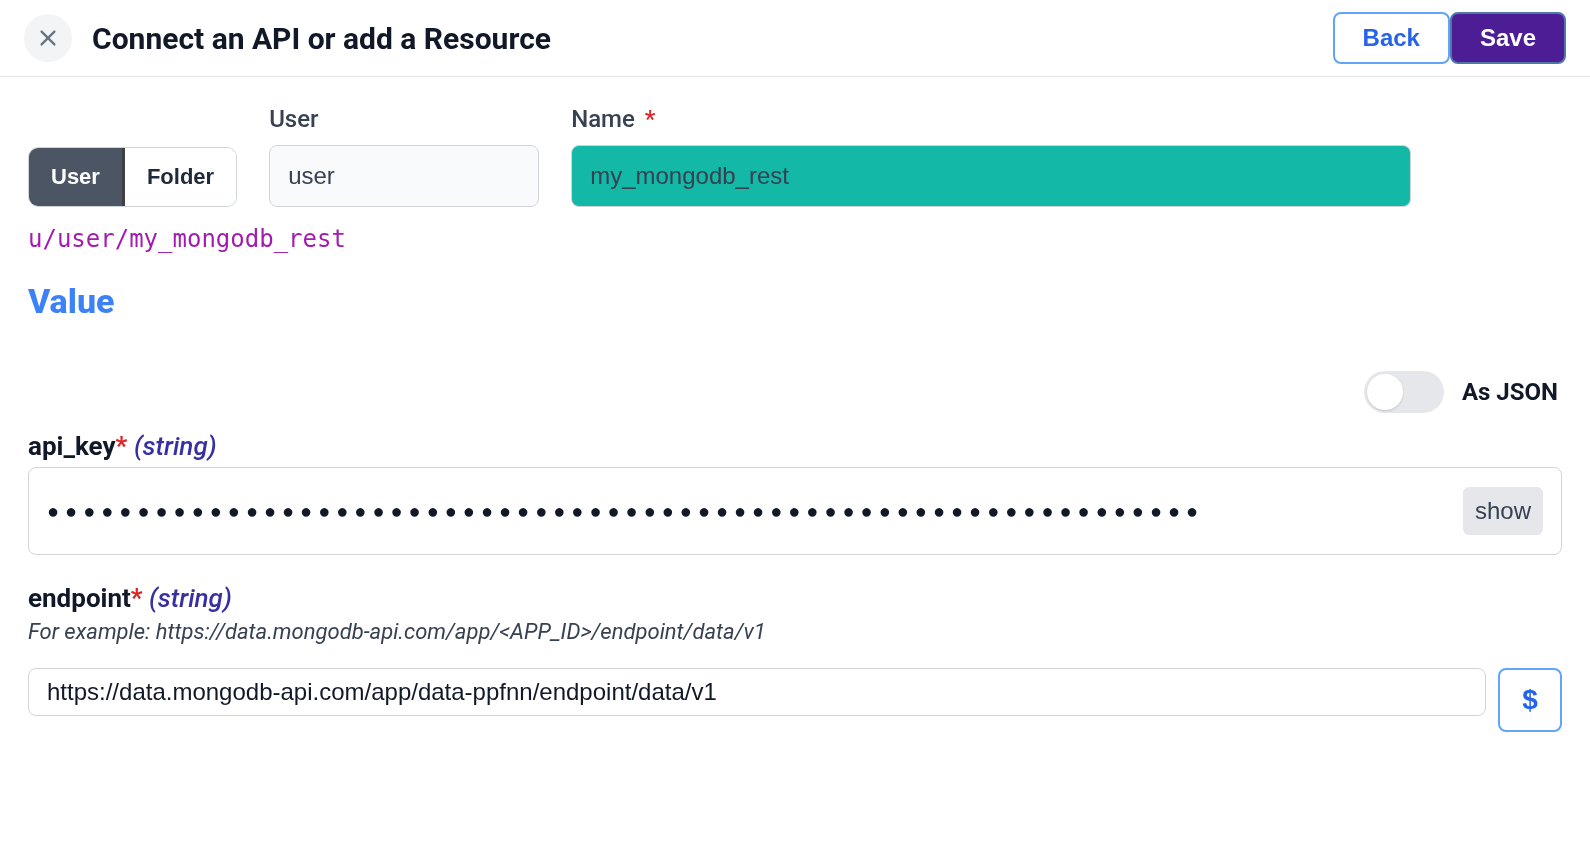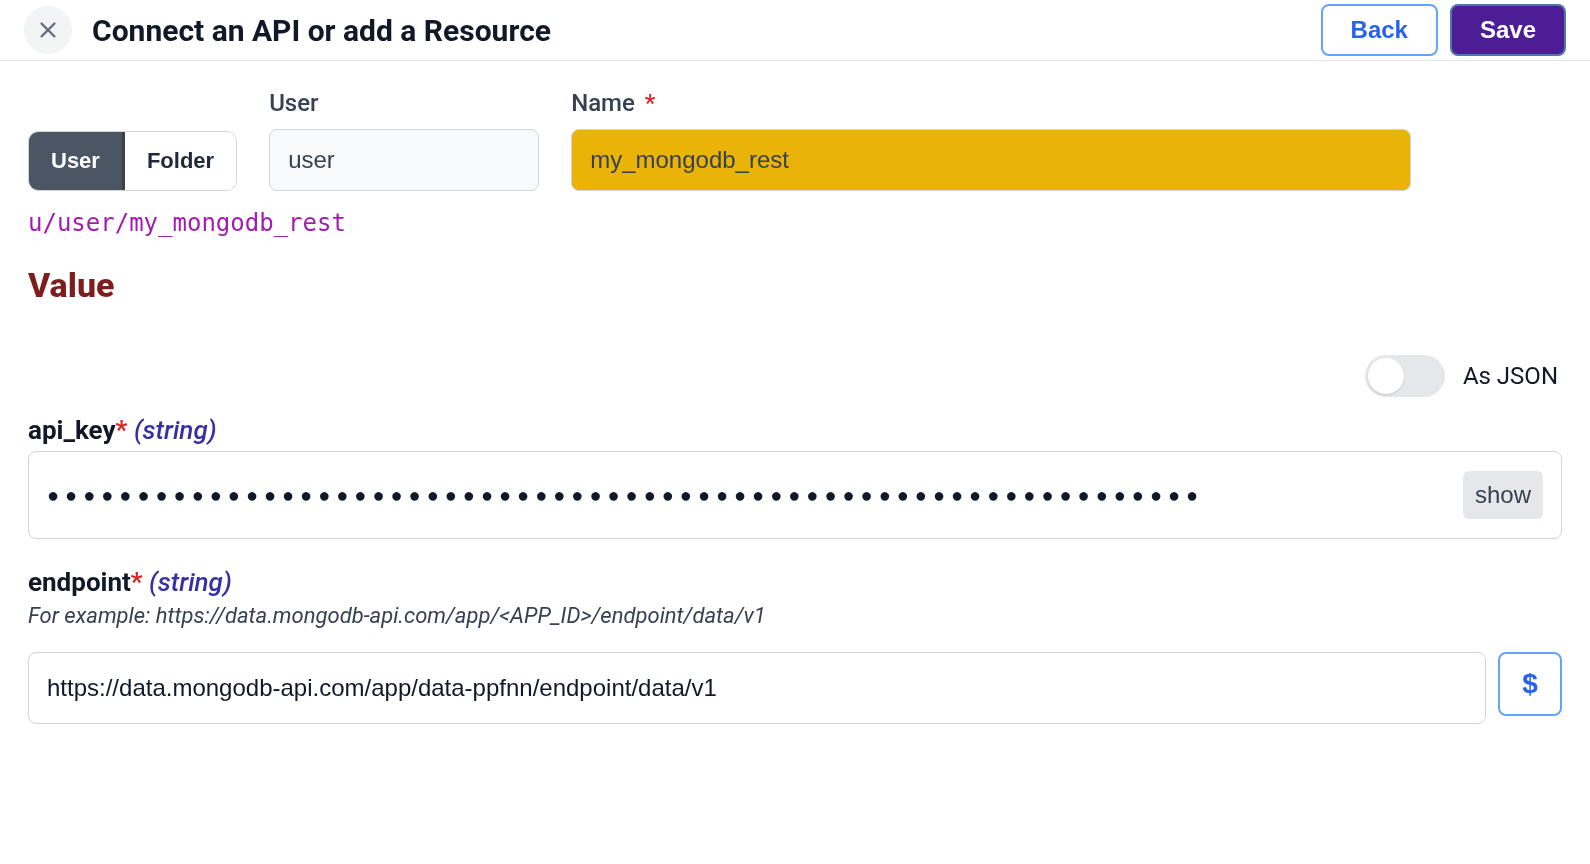--- a/index.html
+++ b/index.html
@@ -5,21 +5,21 @@
 * { box-sizing: border-box; margin: 0; padding: 0; }
 body {
   font-family: -apple-system, BlinkMacSystemFont, "Segoe UI", Roboto, sans-serif;
   background: #fff;
   color: #1f2937;
 }
 
 .header {
   display: flex;
   align-items: center;
-  padding: 4px 24px;
+  padding: 12px 24px;
   border-bottom: 1px solid #e5e7eb;
   gap: 20px;
   justify-content: center;
 }
 
 .close-btn {
   width: 48px;
   height: 48px;
   border-radius: 50%;
   background: #f3f4f6;
@@ -33,21 +33,21 @@
   font-weight: 300;
 }
 
 .page-title {
   font-size: 30px;
   font-weight: 700;
   color: #111827;
   flex: 1;
 }
 
-.header-actions { display: flex; gap: 12px; }
+.header-actions { display: flex; }
 
 .btn {
   padding: 10px 28px;
   border-radius: 8px;
   font-size: 24px;
   font-weight: 600;
   cursor: pointer;
   border: 2px solid #60a5fa;
 }
 .btn-back { background: #fff; color: #2563eb; }
@@ -90,37 +90,37 @@
 .segmented button.active { background: #4b5563; color: #fff; }
 .segmented button + button { border-left: 3px solid #404040; }
 
 .text-input {
   height: 62px;
   border: 1px solid #d1d5db;
   border-radius: 8px;
   padding: 0 18px;
   font-size: 24px;
   color: #374151;
-  background: #eab308;
+  background: #14b8a6;
   outline: none;
 }
 .user-input { width: 270px; background: #f9fafb; }
 .name-input { width: 840px; }
 
 .path-line {
   font-family: ui-monospace, "SF Mono", Menlo, monospace;
   font-size: 24px;
   color: #a21caf;
   margin-bottom: 28px;
 }
 
 .value-heading {
   font-size: 34px;
   font-weight: 800;
-  color: #7f1d1d;
+  color: #3b82f6;
   margin-bottom: 50px;
 }
 
 .json-row {
   display: flex;
   justify-content: flex-end;
   align-items: center;
   gap: 18px;
   margin-bottom: 18px;
   padding-right: 4px;
@@ -136,21 +136,21 @@
 .toggle-knob {
   position: absolute;
   width: 36px;
   height: 36px;
   border-radius: 50%;
   background: #fff;
   top: 3px;
   left: 3px;
   box-shadow: 0 1px 2px rgba(0,0,0,0.15);
 }
-.json-label { font-size: 24px; color: #111827; font-weight: 400; }
+.json-label { font-size: 24px; color: #111827; font-weight: 700; }
 
 .field-block { margin-bottom: 28px; }
 .field-title { font-size: 26px; font-weight: 700; color: #111827; margin-bottom: 6px; }
 .field-title .req2 { color: #dc2626; }
 .type-hint { color: #3730a3; font-style: italic; font-weight: 500; margin-left: 0; }
 .hint-line { font-size: 22px; font-style: italic; color: #374151; margin-bottom: 24px; }
 
 .masked-box {
   border: 1px solid #d1d5db;
   border-radius: 8px;
@@ -176,21 +176,21 @@
   border-radius: 6px;
   padding: 10px 12px;
   font-size: 24px;
   color: #374151;
   cursor: pointer;
 }
 
 .endpoint-row { display: flex; gap: 12px; align-items: stretch; }
 .endpoint-input {
   flex: 1;
-  height: 72px;
+  height: 48px;
   border: 1px solid #d1d5db;
   border-radius: 8px;
   padding: 0 18px;
   font-size: 24px;
   color: #111827;
 }
 .dollar-btn {
   width: 64px;
   height: 64px;
   border: 2px solid #60a5fa;

